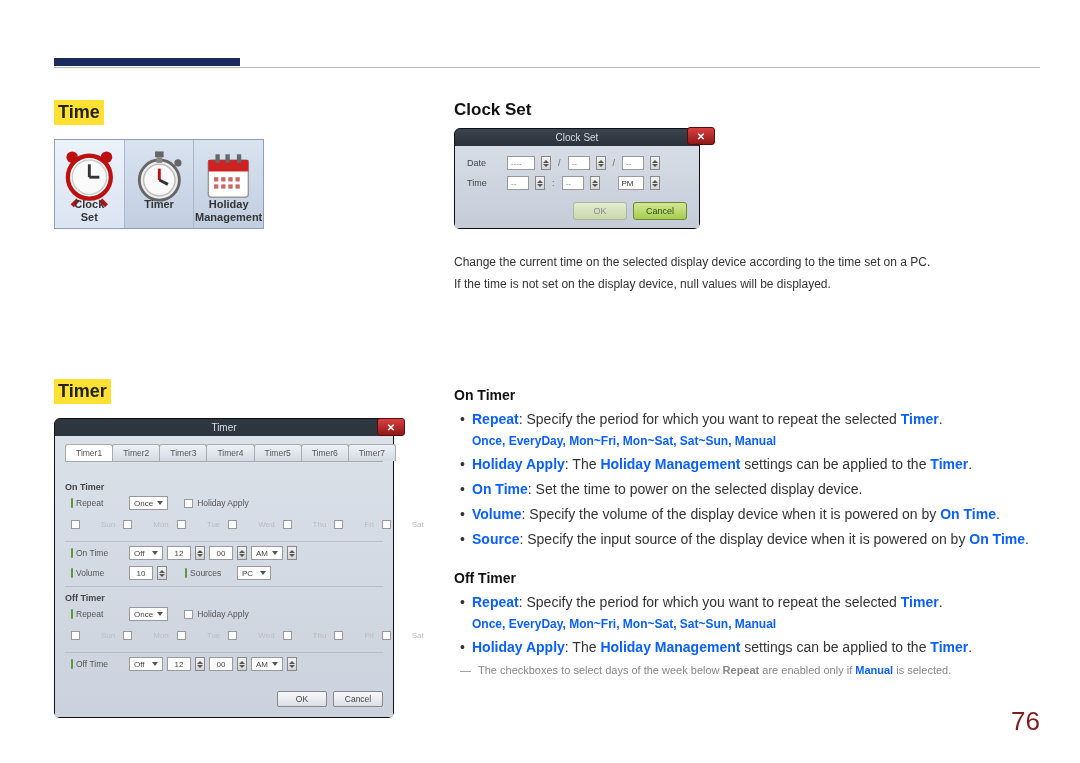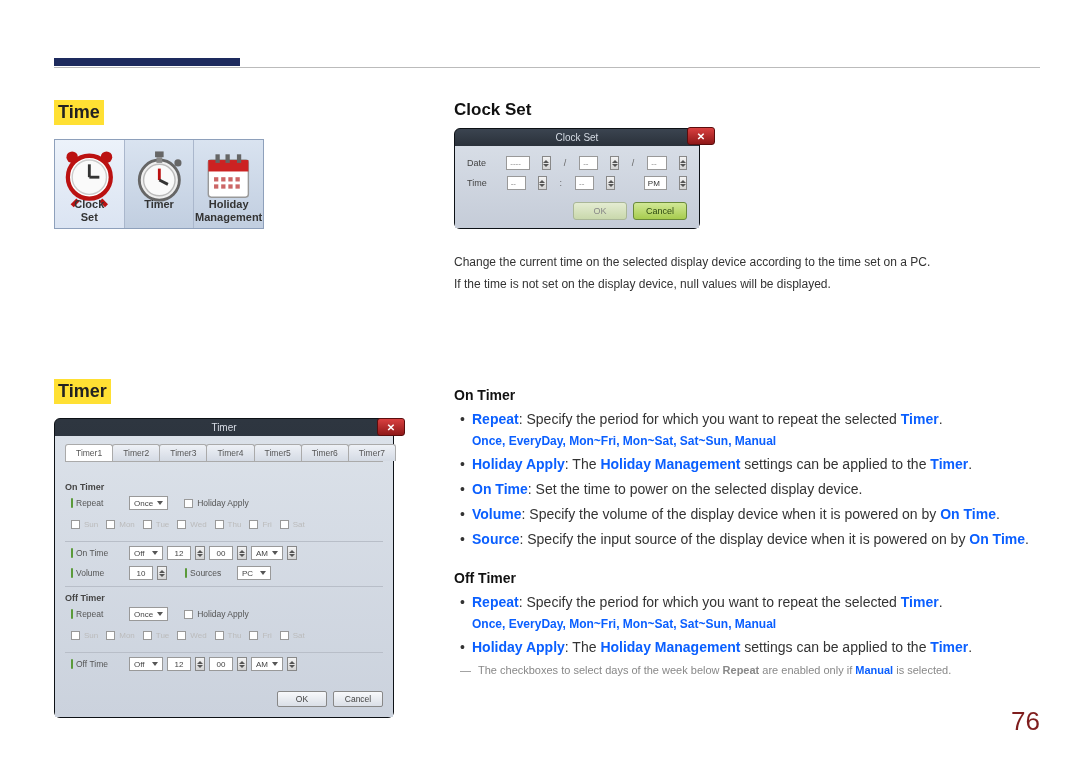--- a/index.html
+++ b/index.html
@@ -106,21 +106,21 @@
     border: 1px solid #5a0d0d;
     border-radius: 3px;
     display: flex; align-items: center; justify-content: center;
     color: #fff; font-size: 10px; font-weight: bold;
   }
   .clockset-body {
     background: linear-gradient(#d7dde6,#c5ccd8);
     padding: 10px 12px 8px;
     font-size: 9px; color: #333;
   }
-  .cs-row { display: flex; align-items: center; margin-bottom: 6px; gap: 12px;}
+  .cs-row { display: flex; align-items: center; margin-bottom: 6px; gap: 6px;}
   .cs-label { width: 34px; color: #444;}
   .cs-field { background: #fff; border: 1px solid #999; width: 28px; height: 14px; display: flex; align-items: center; padding: 0 3px; color: #888; font-size: 8px;}
   .cs-spin { background: linear-gradient(#f4f4f4,#d4d4d4); border: 1px solid #888; width: 10px; height: 14px; display: flex; flex-direction: column; justify-content: center; align-items: center;}
   .cs-spin .t { border-bottom: 3px solid #555; border-left: 3px solid transparent; border-right: 3px solid transparent; width:0; height:0; margin-bottom:1px;}
   .cs-spin .b { border-top: 3px solid #555; border-left: 3px solid transparent; border-right: 3px solid transparent; width:0; height:0;}
   .cs-sep { color: #666; padding: 0 1px;}
   .cs-buttons { display: flex; justify-content: flex-end; gap: 6px; margin-top: 12px;}
   .cs-btn { width: 54px; height: 18px; border-radius: 3px; font-size: 9px; display: flex; align-items:center; justify-content:center; border: 1px solid #6a8a3a;}
   .cs-btn.ok { background: linear-gradient(#e4ecd2,#c9d8ac); color: #888; border-color: #aab798;}
   .cs-btn.cancel { background: linear-gradient(#d1e896,#a7cc4e); color: #2e4a12;}
@@ -147,21 +147,21 @@
   .tab { padding: 3px 10px; border: 1px solid #aaa; border-bottom: none; background: linear-gradient(#eef1f6,#d4dae4); border-radius: 3px 3px 0 0; margin-right: -1px; font-size: 8.5px; color: #555;}
   .tab.active { background: #fff;}
   .sect-label { font-weight: bold; color: #444; margin: 6px 0 4px; font-size: 9px;}
   .t-row { display: flex; align-items: center; gap: 4px; margin-bottom: 6px; padding-left: 6px;}
   .t-row .lbl { width: 54px; display:flex; align-items:center; gap:3px;}
   .bar { display:inline-block; width:2px; height:10px; background: #5a9a3a; border-radius:1px;}
   .dd { background: #fff; border: 1px solid #999; padding: 1px 14px 1px 4px; height: 14px; display:flex; align-items:center; position: relative; min-width: 34px; font-size:8px; color:#444;}
   .dd::after { content:""; position:absolute; right:4px; top:50%; margin-top:-2px; border-top: 4px solid #555; border-left: 3px solid transparent; border-right: 3px solid transparent;}
   .chk { width:9px; height:9px; border:1px solid #999; background:#fff; display:inline-block;}
   .days { display:flex; gap:8px; padding: 4px 6px 8px; color:#bbb; font-size:8px;}
-  .days span { display:flex; align-items:center; gap:4px;}
+  .days span { display:flex; align-items:center; gap:21px;}
   .divider-line { height:1px; background:#b8bec8; margin: 4px 0;}
   .num { background:#fff; border:1px solid #999; width:24px; height:14px; display:flex; align-items:center; justify-content:center; font-size:8px; color:#444;}
   .tiny-spin { background: linear-gradient(#f4f4f4,#d4d4d4); border:1px solid #888; width:10px; height:14px; display:flex; flex-direction:column; align-items:center; justify-content:center;}
   .tiny-spin .t{border-bottom:3px solid #555;border-left:3px solid transparent;border-right:3px solid transparent;width:0;height:0;margin-bottom:1px;}
   .tiny-spin .b{border-top:3px solid #555;border-left:3px solid transparent;border-right:3px solid transparent;width:0;height:0;}
   .t-btns { display:flex; justify-content:flex-end; gap:6px; padding-top:14px;}
   .t-btn { width:50px; height:16px; border:1px solid #888; border-radius:2px; background: linear-gradient(#f8f9fb,#dadfe7); display:flex; align-items:center; justify-content:center; font-size:8.5px; color:#444;}
 
   .page-number {
     position: absolute;

